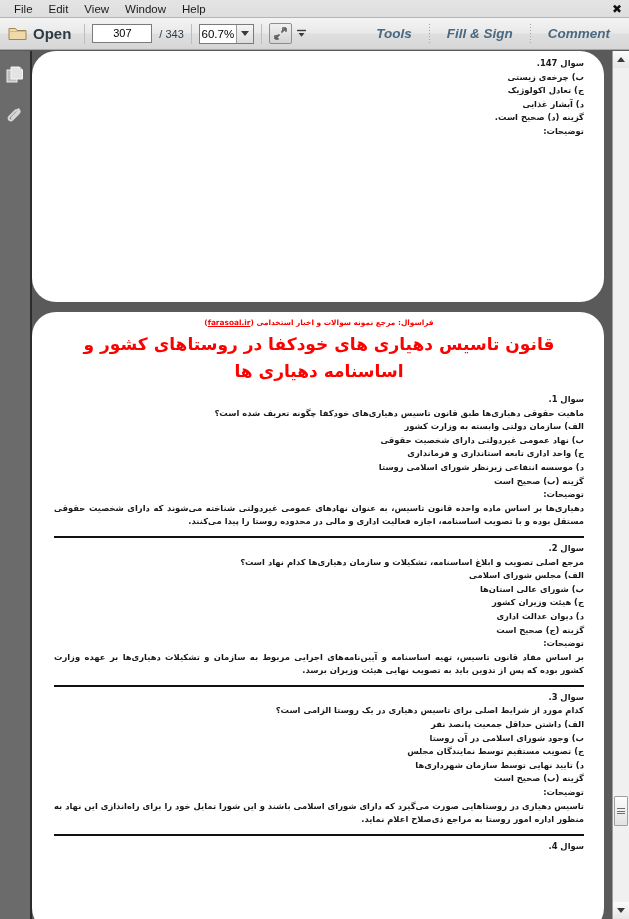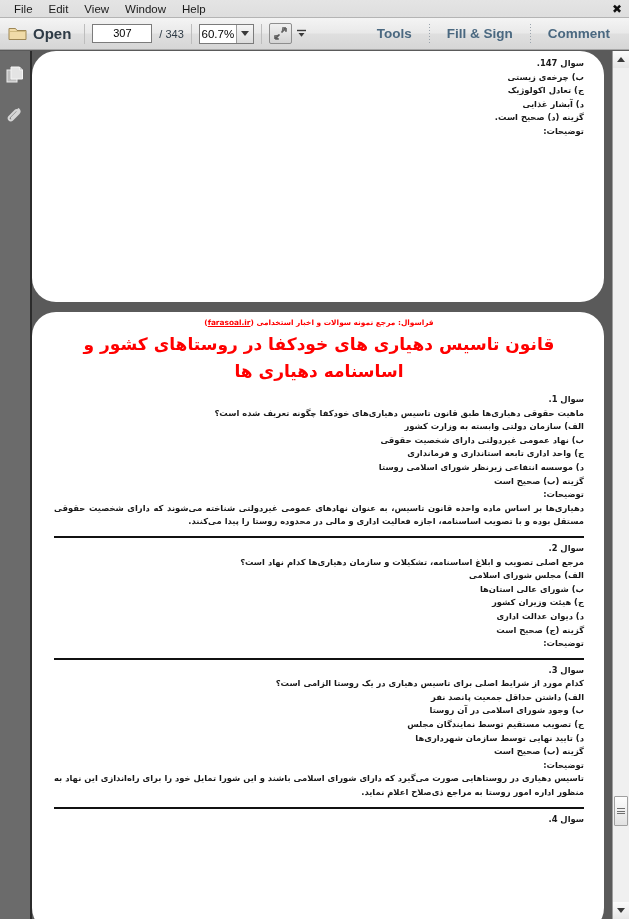--- a/index.html
+++ b/index.html
@@ -132,20 +132,21 @@
     align-items: center;
     padding-right: 6px;
   }
   .tb-link {
     font-size: 13.5px;
     font-weight: bold;
     color: #4a6880;
     font-family: "Liberation Sans", sans-serif;
     padding: 2px 9px;
     white-space: nowrap;
+    font-style: italic;
   }
 
   
   .app-body {
     position: absolute;
     top: 51px; left: 0; right: 0; bottom: 0;
     display: flex;
     background: #5a5a5a;
   }
   .navpane {
@@ -394,20 +395,21 @@
         <hr class="hr-rule">
 
         <div class="fa blk qtag">سوال 2.</div>
         <div class="fa blk">مرجع اصلی تصویب و ابلاغ اساسنامه، تشکیلات و سازمان دهیاری‌ها کدام نهاد است؟</div>
         <div class="fa blk">الف) مجلس شورای اسلامی</div>
         <div class="fa blk">ب) شورای عالی استان‌ها</div>
         <div class="fa blk">ج) هیئت وزیران کشور</div>
         <div class="fa blk">د) دیوان عدالت اداری</div>
         <div class="fa blk">گزینه (ج) صحیح است</div>
         <div class="fa blk">توضیحات:</div>
+        <div class="fa blk fa-just">بر اساس مفاد قانون تاسیس، تهیه اساسنامه و آیین‌نامه‌های اجرایی مربوط به سازمان و تشکیلات دهیاری‌ها بر عهده وزارت کشور بوده که پس از تدوین باید به تصویب نهایی هیئت وزیران برسد.</div>
 
         <hr class="hr-rule">
 
         <div class="fa blk qtag">سوال 3.</div>
         <div class="fa blk">کدام مورد از شرایط اصلی برای تاسیس دهیاری در یک روستا الزامی است؟</div>
         <div class="fa blk">الف) داشتن حداقل جمعیت پانصد نفر</div>
         <div class="fa blk">ب) وجود شورای اسلامی در آن روستا</div>
         <div class="fa blk">ج) تصویب مستقیم توسط نمایندگان مجلس</div>
         <div class="fa blk">د) تایید نهایی توسط سازمان شهرداری‌ها</div>
         <div class="fa blk">گزینه (ب) صحیح است</div>

